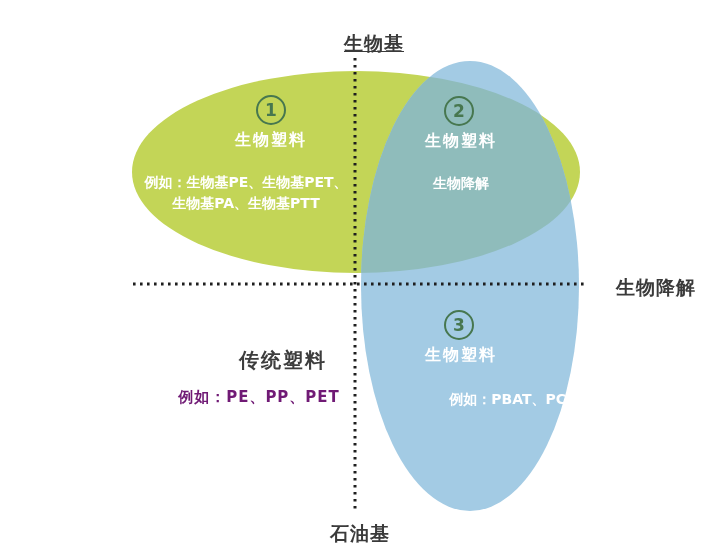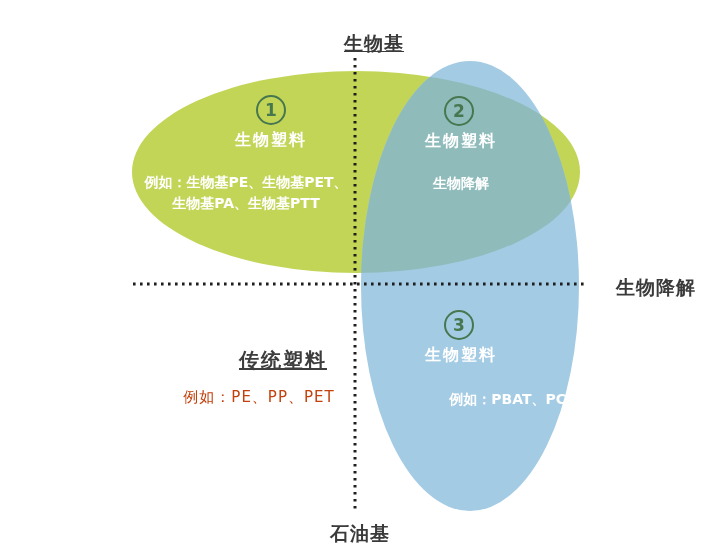--- a/index.html
+++ b/index.html
@@ -19,24 +19,24 @@
     font-size:17px;font-weight:bold;line-height:26px;text-align:center;
     background:transparent;
   }
   .region-title{
     font-size:16px;font-weight:bold;color:#ffffff;letter-spacing:2px;white-space:nowrap;
   }
   .region-examples{
     font-size:14px;font-weight:bold;color:#ffffff;line-height:21px;white-space:nowrap;
   }
   .quad-title{
-    font-size:20px;font-weight:bold;color:#3d3d3d;letter-spacing:2px;white-space:nowrap;text-decoration:underline;
+    font-size:20px;font-weight:bold;color:#3d3d3d;letter-spacing:2px;white-space:nowrap;
   }
   .quad-examples{
-    font-size:15px;font-weight:normal;color:#c2410c;letter-spacing:1px;white-space:nowrap;
+    font-size:15px;font-weight:bold;color:#701a75;letter-spacing:1px;white-space:nowrap;
   }
 </style>
 </head>
 <body>
 
 <div class="stage">
 
   <svg width="721" height="552" viewBox="0 0 721 552">
     <defs>
       <clipPath id="greenClip">

